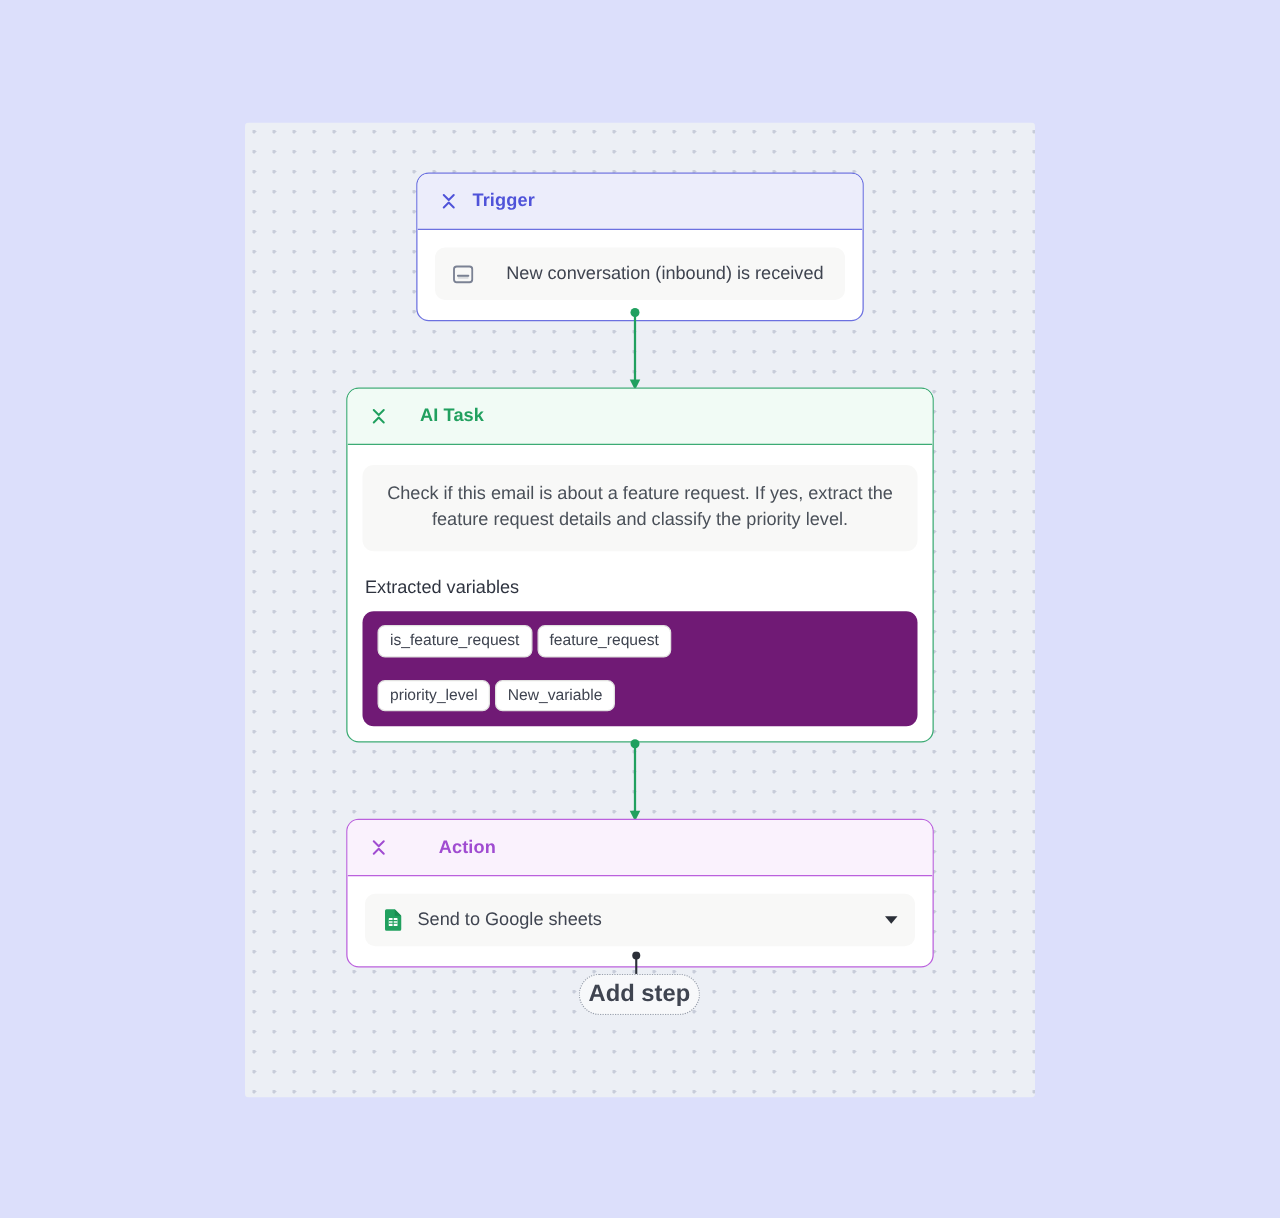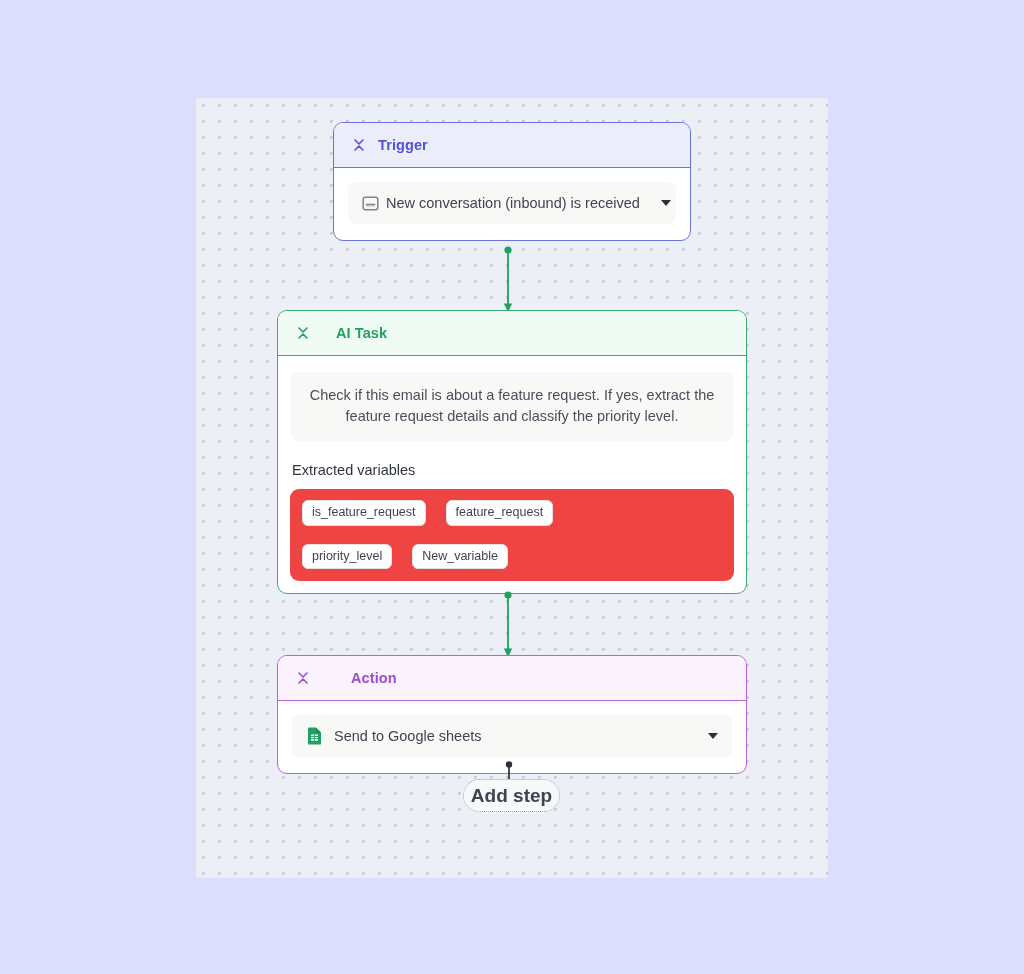--- a/index.html
+++ b/index.html
@@ -64,21 +64,21 @@
     height: 14px;
     display: block;
     flex: 0 0 14px;
   }
 
   .node-body { padding: 14px 14px 16px; }
 
   
   .node-trigger {
     left: 137px;
-    top: 24px;
+    top: 40px;
     width: 358px;
     border-color: #6c71e0;
   }
   .node-trigger .node-header {
     background: #ecedfb;
     border-bottom-color: #6c71e0;
   }
   .node-trigger .node-title { color: #4f53d9; }
 
   
@@ -122,21 +122,21 @@
   }
   .select-label {
     flex: 1 1 auto;
     font-size: 14.5px;
     color: #3f4450;
     white-space: nowrap;
     overflow: hidden;
     text-overflow: ellipsis;
   }
   .trigger-select .select-label { flex: 0 0 auto; }
-  .trigger-select { justify-content: flex-start; gap: 7px; }
+  .trigger-select { justify-content: flex-start; gap: 26px; }
   .trigger-select .caret { margin-left: 14px; }
 
   .caret {
     width: 0; height: 0;
     border-left: 5px solid transparent;
     border-right: 5px solid transparent;
     border-top: 6px solid #2b2f38;
     flex: 0 0 auto;
   }
 
@@ -158,26 +158,26 @@
     border-radius: 9px;
     padding: 13px 14px 14px;
     font-size: 14.5px;
     line-height: 1.46;
     color: #4a5059;
     text-align: center;
   }
   .section-gap { height: 21px; }
 
   .vars-box {
-    background: #ef4444;
+    background: #701a75;
     border-radius: 9px;
     padding: 11px 12px 12px;
     display: flex;
     flex-wrap: wrap;
-    gap: 9px 20px;
+    gap: 9px 4px;
   }
   .var-chip {
     background: #ffffff;
     border: 1px solid #e1e1e0;
     border-radius: 6px;
     padding: 4px 9px 5px;
     font-size: 12.5px;
     color: #3f4450;
     line-height: 1.15;
     white-space: nowrap;

